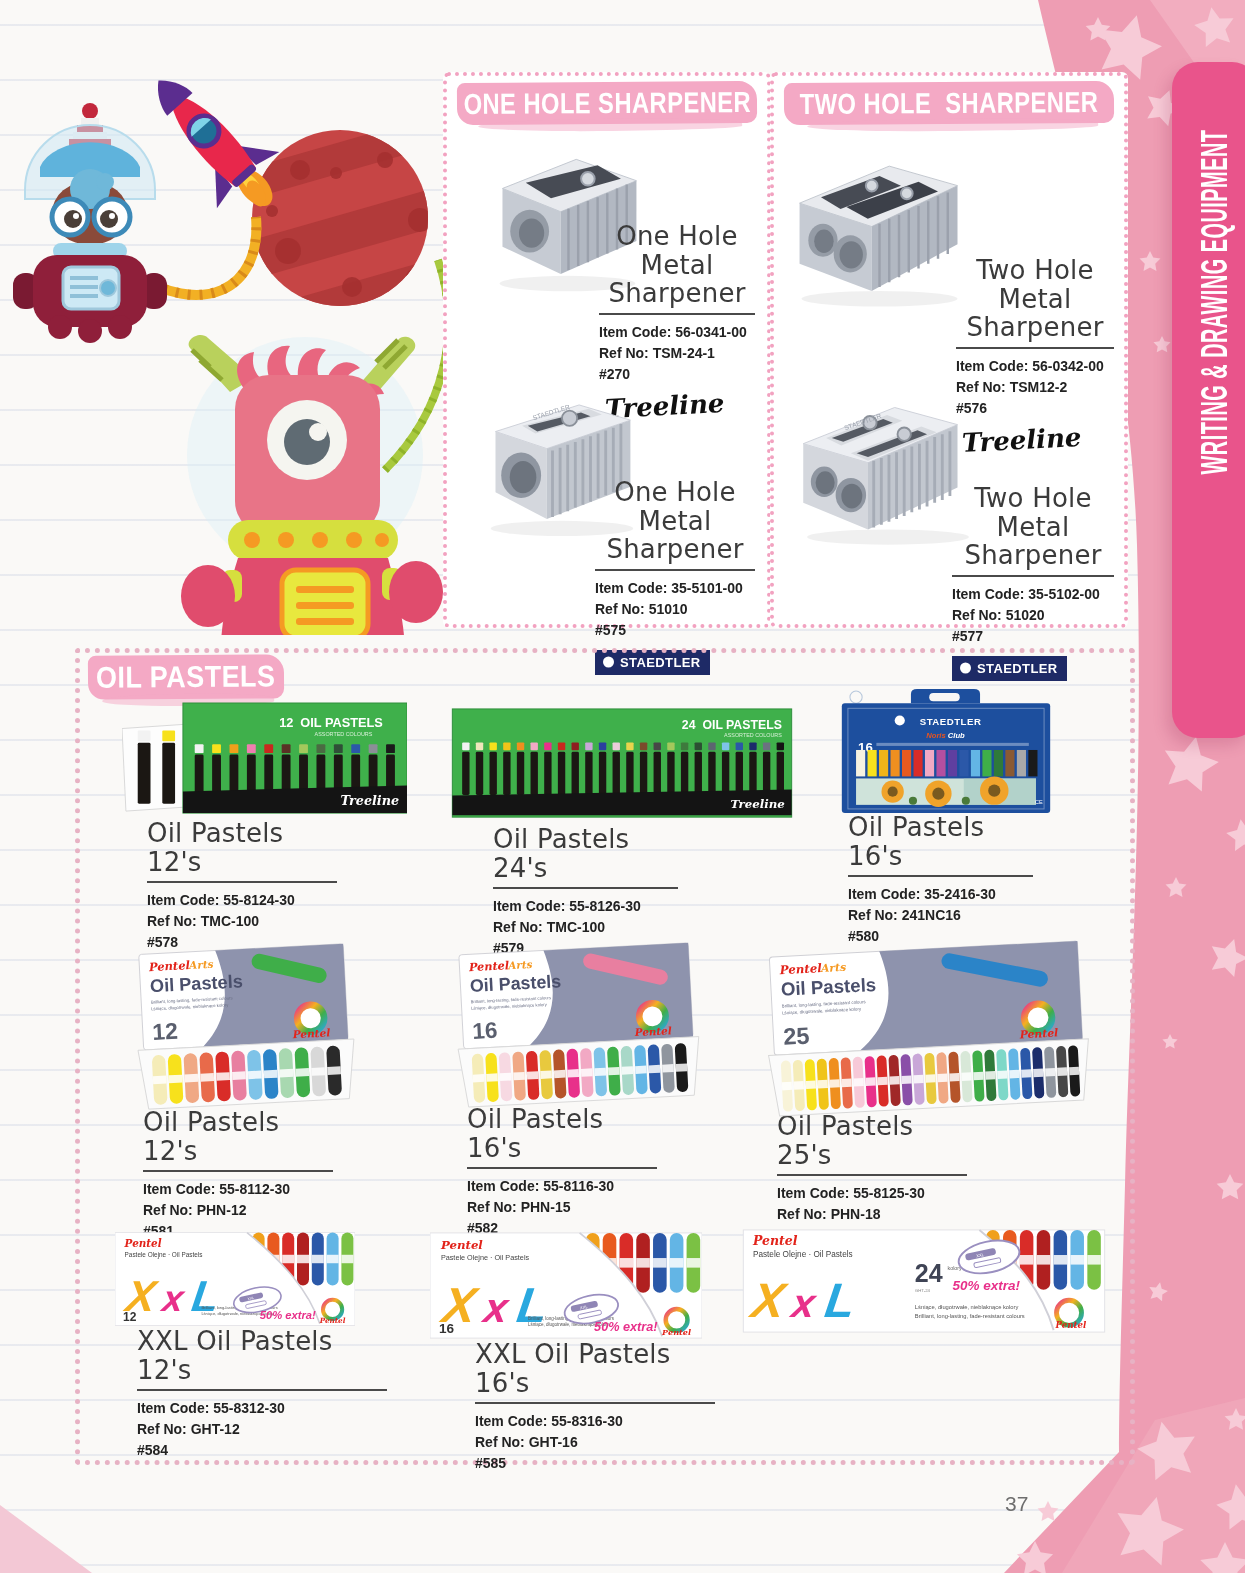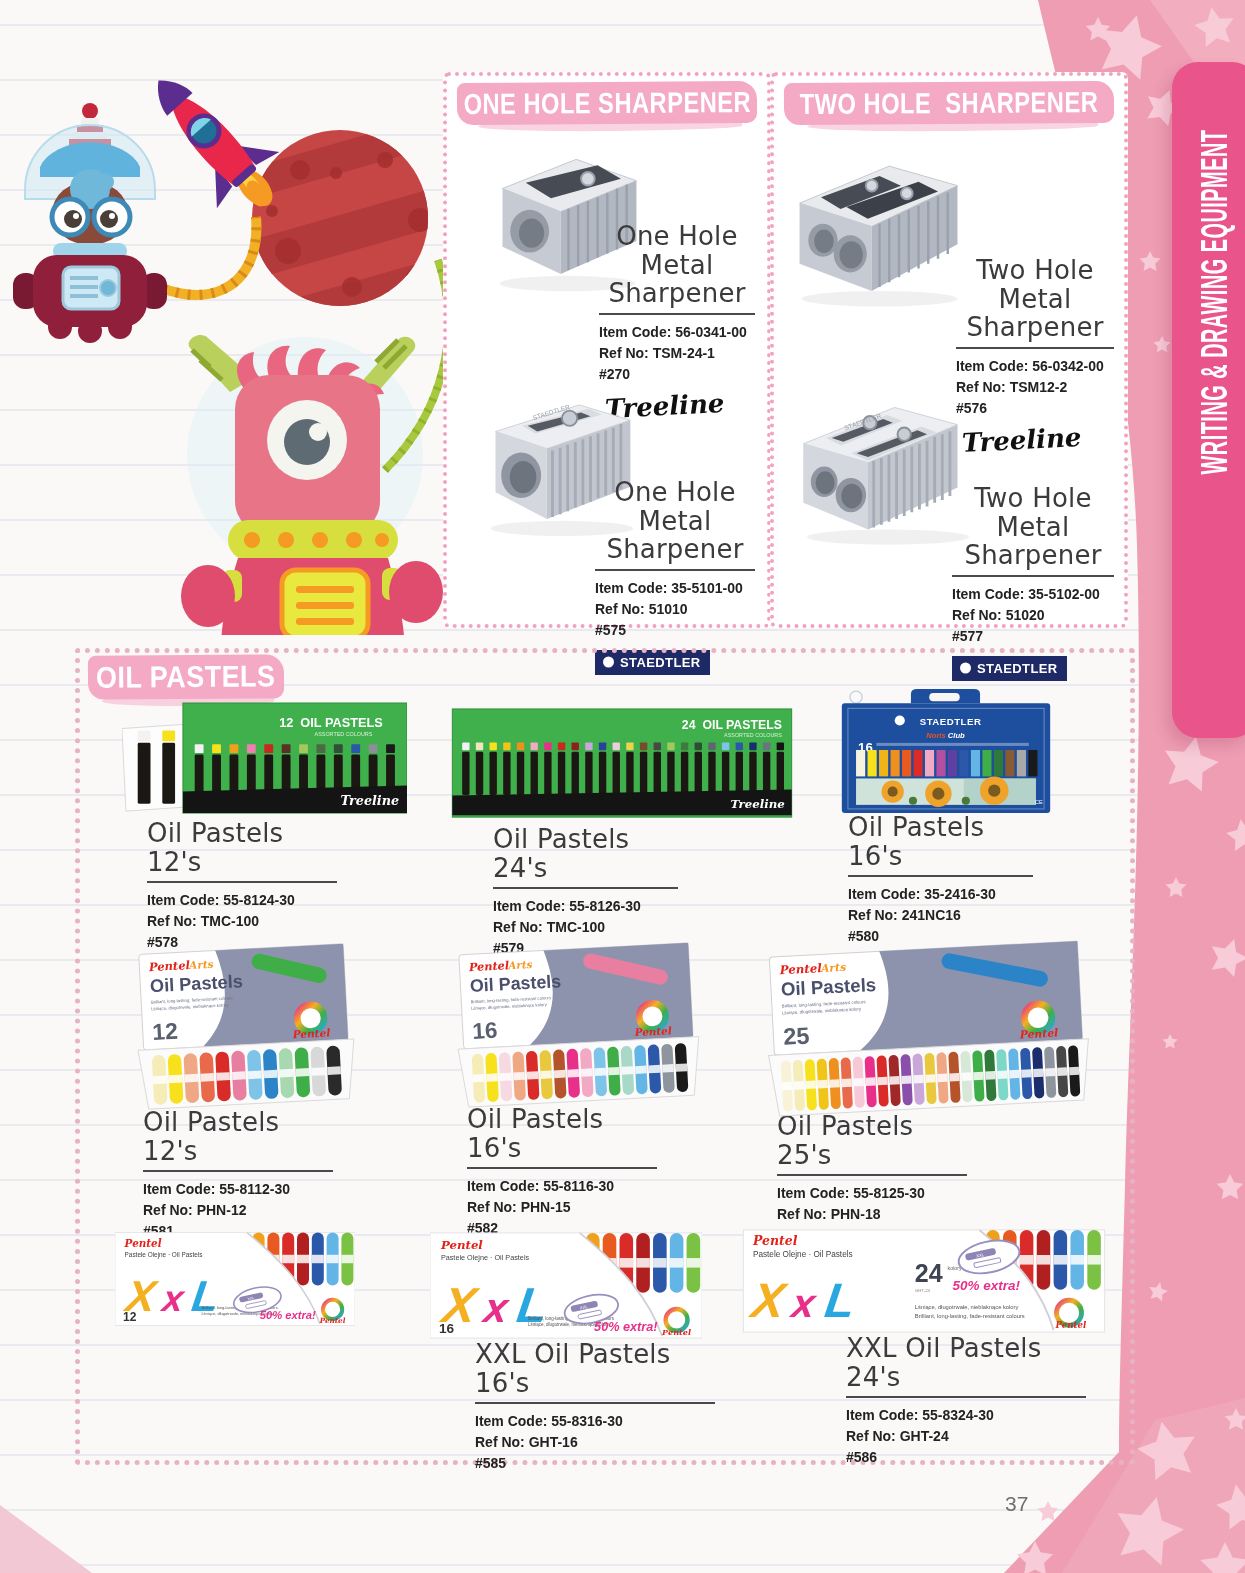--- a/index.html
+++ b/index.html
@@ -718,20 +718,27 @@
         <g transform="rotate(-12 178 86)">
           <ellipse cx="178" cy="86" rx="30" ry="15" fill="#fff" stroke="#9a8fc0" stroke-width="2"></ellipse>
           <rect x="156" y="78" width="30" height="7" rx="3" fill="#8f85b5"></rect>
           <rect x="162" y="89" width="26" height="5" rx="2" fill="#fff" stroke="#9a8fc0"></rect>
           <text x="166" y="84" font-size="4.5" fill="#fff">XXL</text>
         </g>
         <text x="216" y="110" text-anchor="middle" font-size="14" font-weight="bold" font-style="italic" fill="#e8308a">50% extra!</text>
         <circle cx="272" cy="98" r="12" fill="#fff" stroke="url(#rg)" stroke-width="5"></circle>
         <text x="272" y="115" text-anchor="middle" font-size="9" class="scriptxt" fill="#e2231a">Pentel</text>
       </svg>
+      <div class="pinfo" style="margin-left:22px;width:250px">
+        <div class="pname">XXL Oil Pastels 12's</div>
+        <div class="prule"></div>
+        <div class="pcode">Item Code: 55-8312-30</div>
+        <div class="pcode">Ref No: GHT-12</div>
+        <div class="pcode">#584</div>
+      </div>
     </div>
 
     <div class="cell" style="left:350px;top:578px;width:310px">
       <svg width="272" height="109" viewBox="0 0 300 120">
         <rect x="0" y="2" width="300" height="116" fill="#fff" stroke="#e2e2e6"></rect>
         <g>
             <rect x="172" y="2" width="15" height="66" fill="#f0a01b" rx="7.5"></rect>
             <rect x="172" y="29.72" width="15" height="10.56" fill="rgba(255,255,255,.85)"></rect>
             <rect x="190.5" y="2" width="15" height="66" fill="#e85a1f" rx="7.5"></rect>
             <rect x="190.5" y="29.72" width="15" height="10.56" fill="rgba(255,255,255,.85)"></rect>
@@ -813,24 +820,17 @@
           <rect x="231" y="22" width="32" height="7" rx="3" fill="#8f85b5"></rect>
           <rect x="238" y="33" width="28" height="5" rx="2" fill="#fff" stroke="#9a8fc0"></rect>
           <text x="242" y="28" font-size="4.5" fill="#fff">XXL</text>
         </g>
         <text x="252" y="64" text-anchor="middle" font-size="14" font-weight="bold" font-style="italic" fill="#e8308a">50% extra!</text>
         <text x="178" y="84" font-size="6" fill="#555">Lśniące, długotrwałe, nieblaknące kolory</text>
         <text x="178" y="93" font-size="6" fill="#555">Brilliant, long-lasting, fade-resistant colours</text>
         <circle cx="338" cy="88" r="13" fill="#fff" stroke="url(#rg)" stroke-width="5"></circle>
         <text x="340" y="104" text-anchor="middle" font-size="9" class="scriptxt" fill="#e2231a">Pentel</text>
       </svg>
-      <div class="pinfo" style="margin-left:108px;width:240px">
-        <div class="pname">XXL Oil Pastels 24's</div>
-        <div class="prule"></div>
-        <div class="pcode">Item Code: 55-8324-30</div>
-        <div class="pcode">Ref No: GHT-24</div>
-        <div class="pcode">#586</div>
-      </div>
     </div>
   </section>
 
   <div class="pagenum">37</div>
 </div>
 
 </body></html>

